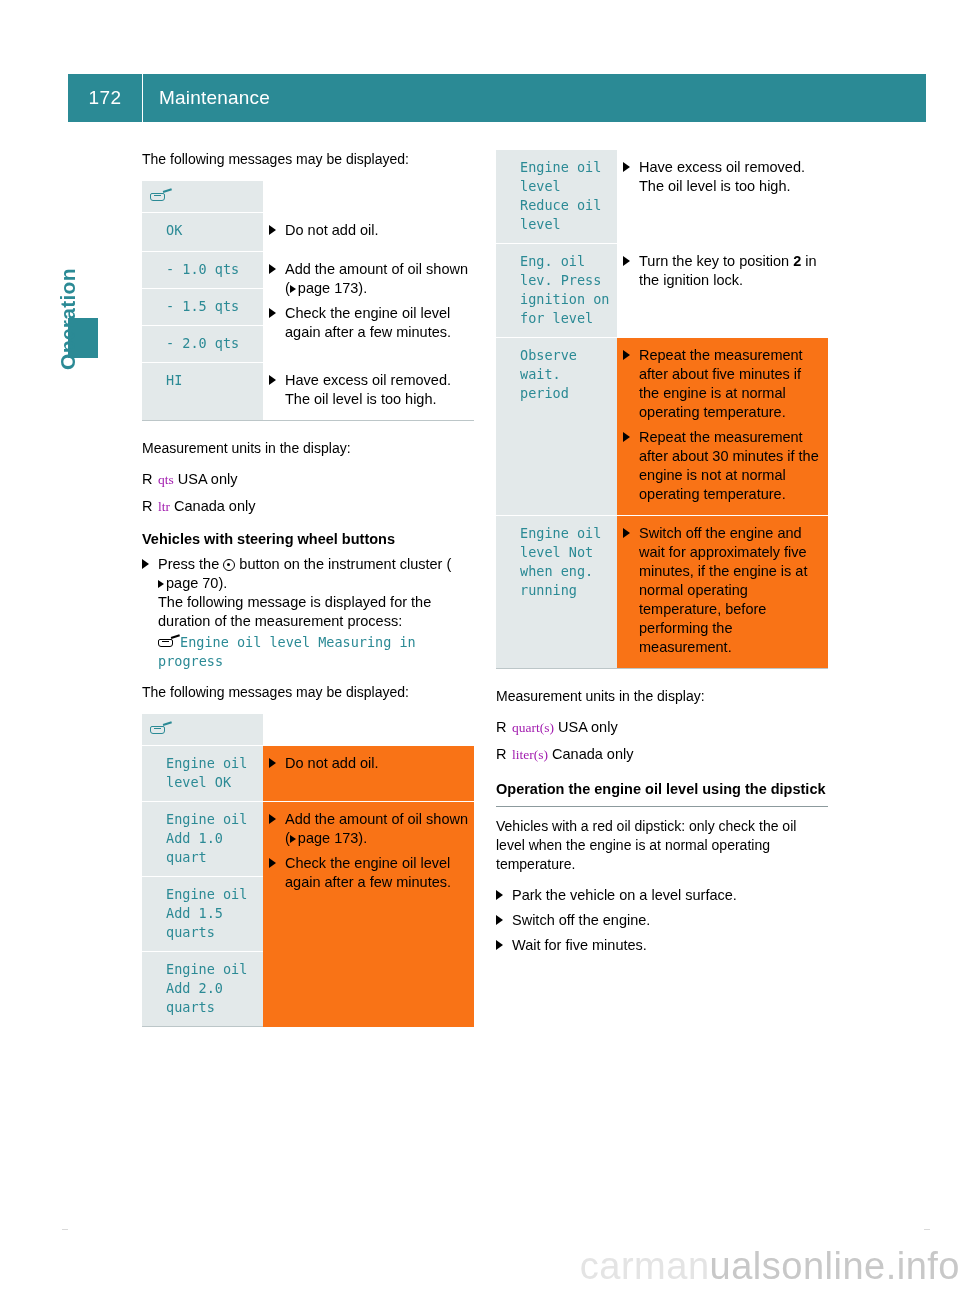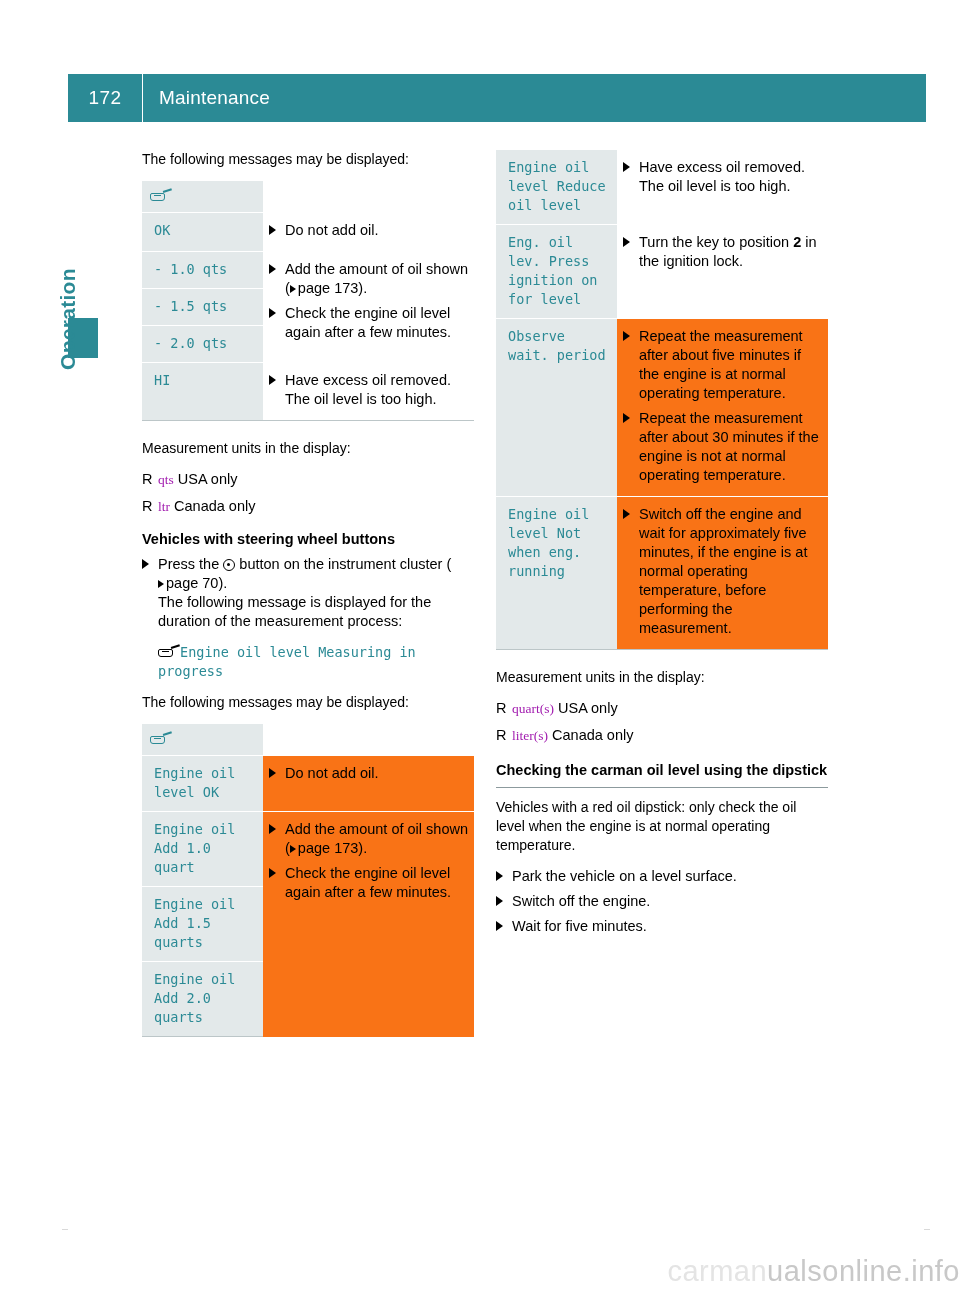--- a/index.html
+++ b/index.html
@@ -123,21 +123,21 @@
     padding: 6px 6px 6px 8px;
     height: 28px;
   }
   table.msg td.c1 {
     width: 121px;
     background: #e3e9ea;
     font-family: "DejaVu Sans Mono", monospace;
     color: #2b8a95;
     font-size: 13.5px;
     line-height: 19px;
-    padding-left: 12px;
+    padding-left: 24px;
   }
   table.msg td.c2 {
     width: 211px;
     background: #ffffff;
   }
   table.msg.shaded td.c2 { background: #f97316; }
   table.msg tr.last td { border-bottom: 1px solid #bcc6c8; }
 
   
   .step {
@@ -245,21 +245,21 @@
     border-bottom: 4px solid transparent;
     vertical-align: 0px;
     margin-right: 2px;
   }
 
   
   .watermark {
     position: absolute;
     right: 16px;
     bottom: 14px;
-    font-size: 29px;
+    font-size: 38px;
     color: #e4e4e4;
     letter-spacing: 0.5px;
     font-family: "Liberation Sans", sans-serif;
   }
   .watermark .dark { color: #c8c8c8; }
   .crop-l { position: absolute; left: 46px; bottom: 72px; width: 6px; height: 1px; background: #d9d9d9; }
   .crop-r { position: absolute; right: 46px; bottom: 72px; width: 6px; height: 1px; background: #d9d9d9; }
   .spacer-sm { height: 10px; }
 </style>
 </head>
@@ -342,21 +342,21 @@
     </div>
 
     <h3 class="sub">Vehicles with steering wheel buttons</h3>
 
     <div class="step">
       <span class="arrow"></span>
       <span>Press the</span>
       <span class="icon-btn"></span>
       <span>button on the instrument cluster (</span><span class="ref"><span class="reftri"></span><span>page 70).</span></span>
       <div class="">The following message is displayed for the duration of the measurement process:</div>
-      <div style="margin-top:12px">
+      <div style="margin-top:2px">
         <span class="icon-oil blk"><span class="can"></span><span class="spout"></span><span class="drop"></span></span><span class="monoblk">Engine oil level Measuring in progress</span>
       </div>
     </div>
 
     <div class="spacer-sm"></div>
 
     <p class="body">The following messages may be displayed:</p>
 
     <table class="msg shaded">
       <tbody>
@@ -452,21 +452,21 @@
       <span class="dash">R</span>
       <span class="mono">quart(s)</span>
       <span>USA only</span>
     </div>
     <div class="bullet">
       <span class="dash">R</span>
       <span class="mono">liter(s)</span>
       <span>Canada only</span>
     </div>
 
-    <h3 class="ruled">Checking the carman oil level using the dipstick</h3>
+    <h3 class="ruled">Operation the engine oil level using the dipstick</h3>
 
     <p class="body">Vehicles with a red oil dipstick: only check the oil level when the engine is at normal operating temperature.</p>
 
     <div class="step">
       <span class="arrow"></span>
       <span>Park the vehicle on a level surface.</span>
     </div>
     <div class="step">
       <span class="arrow"></span>
       <span>Switch off the engine.</span>

